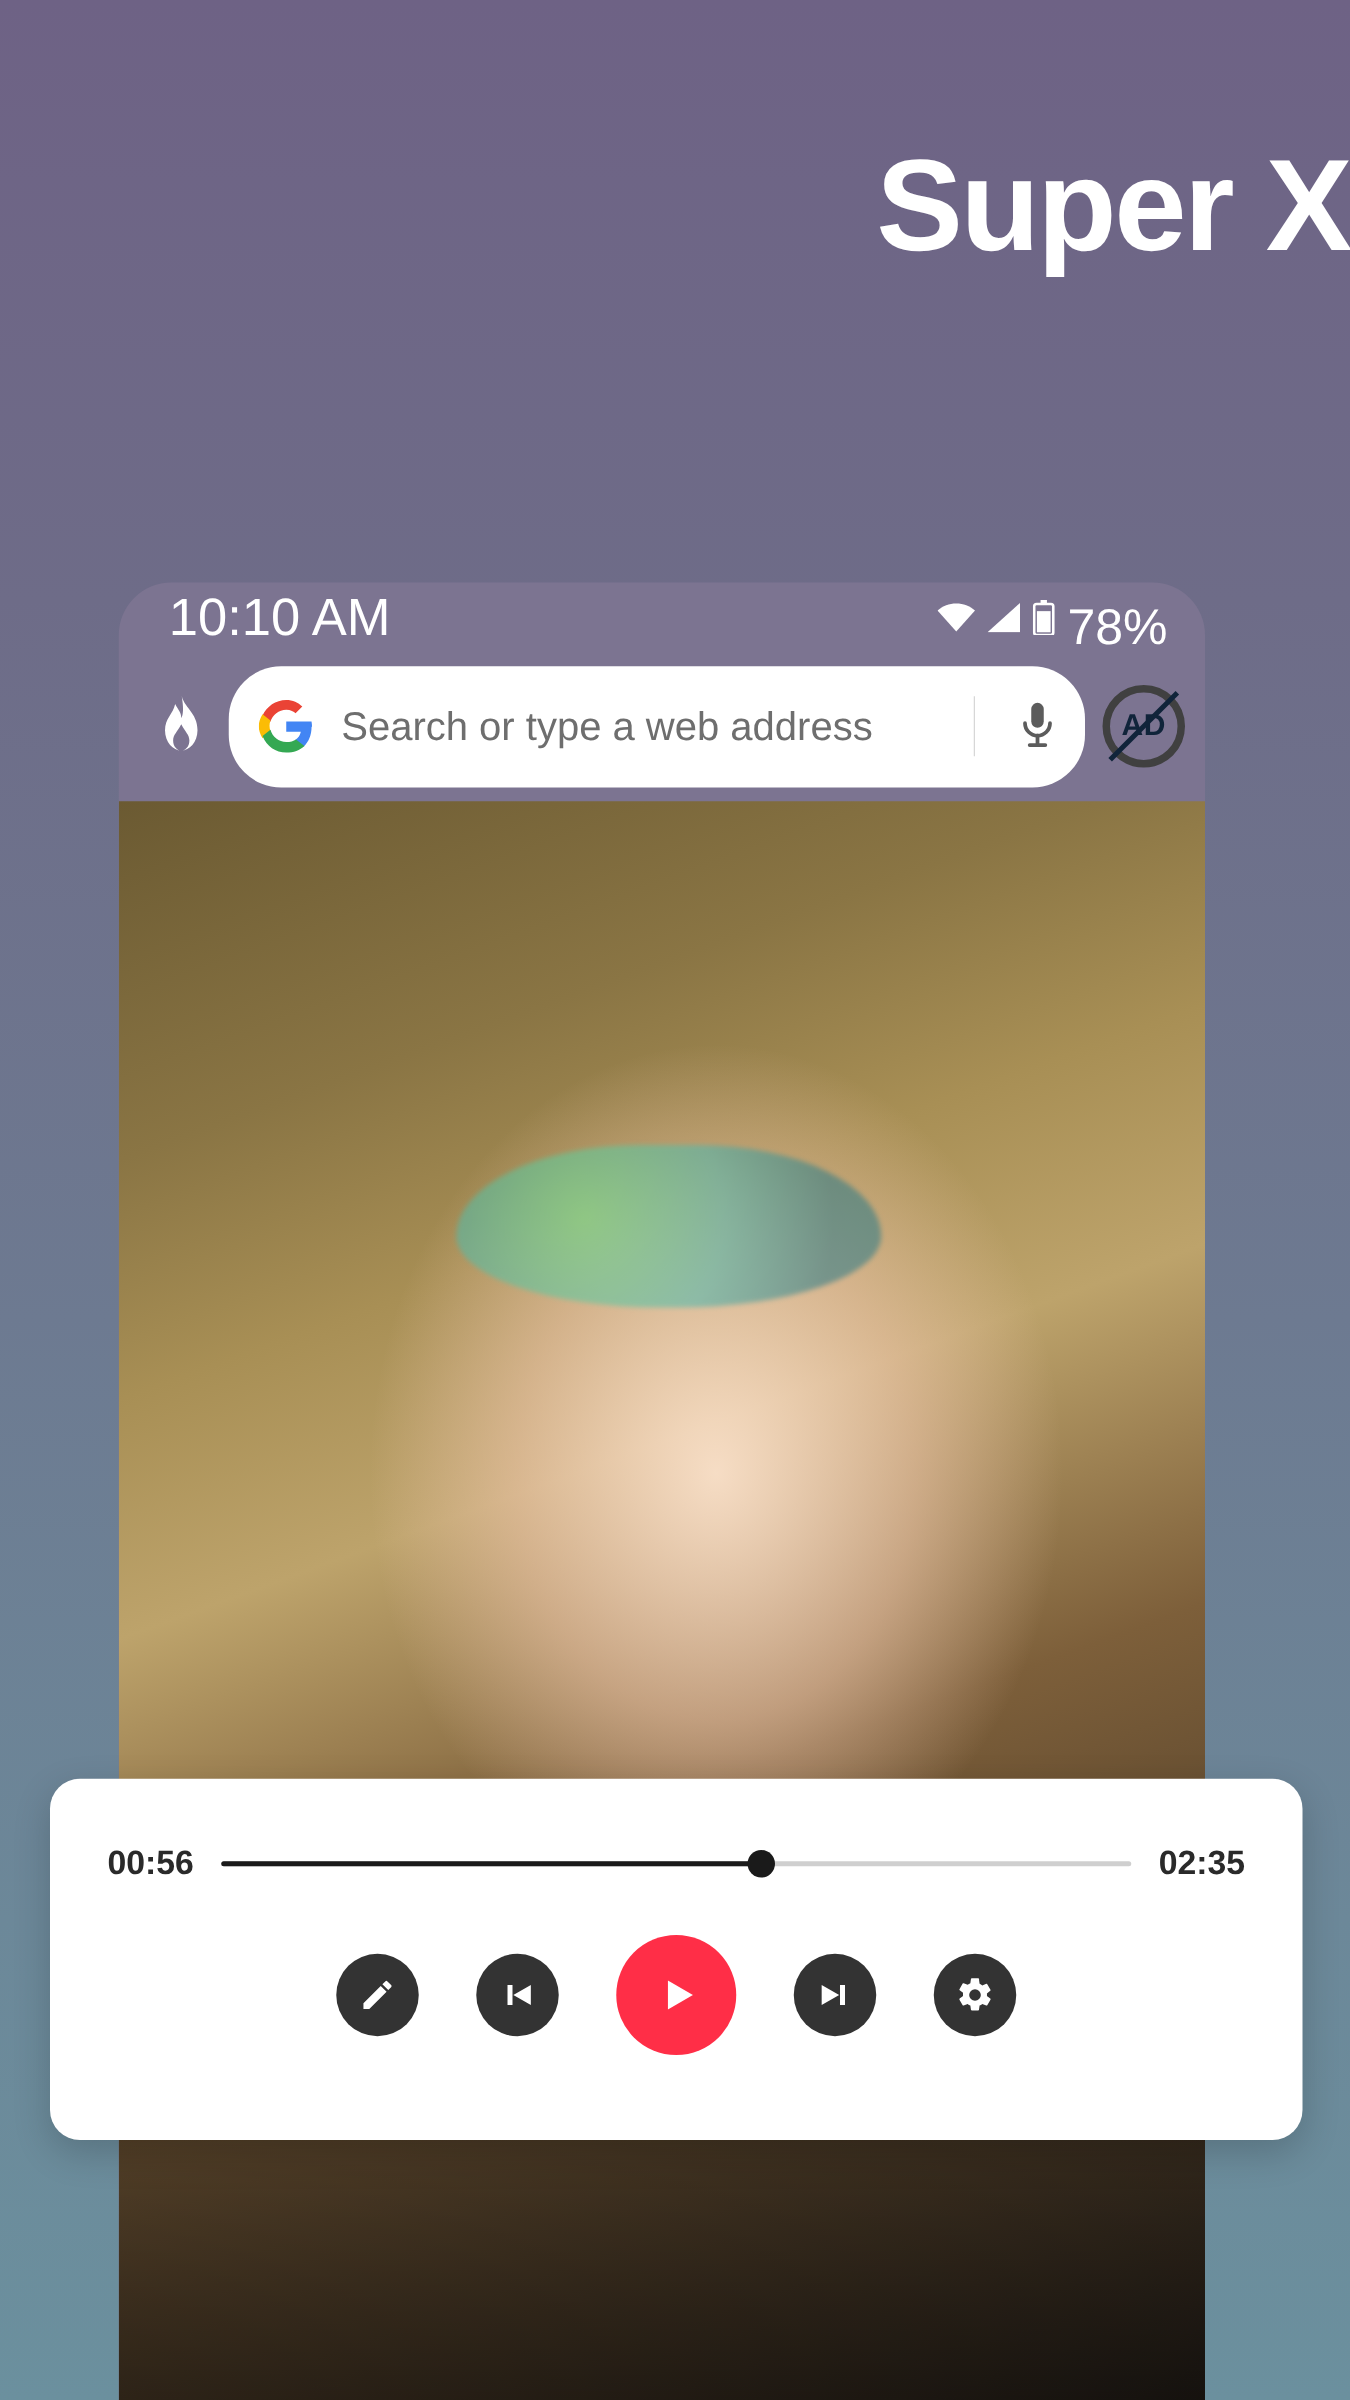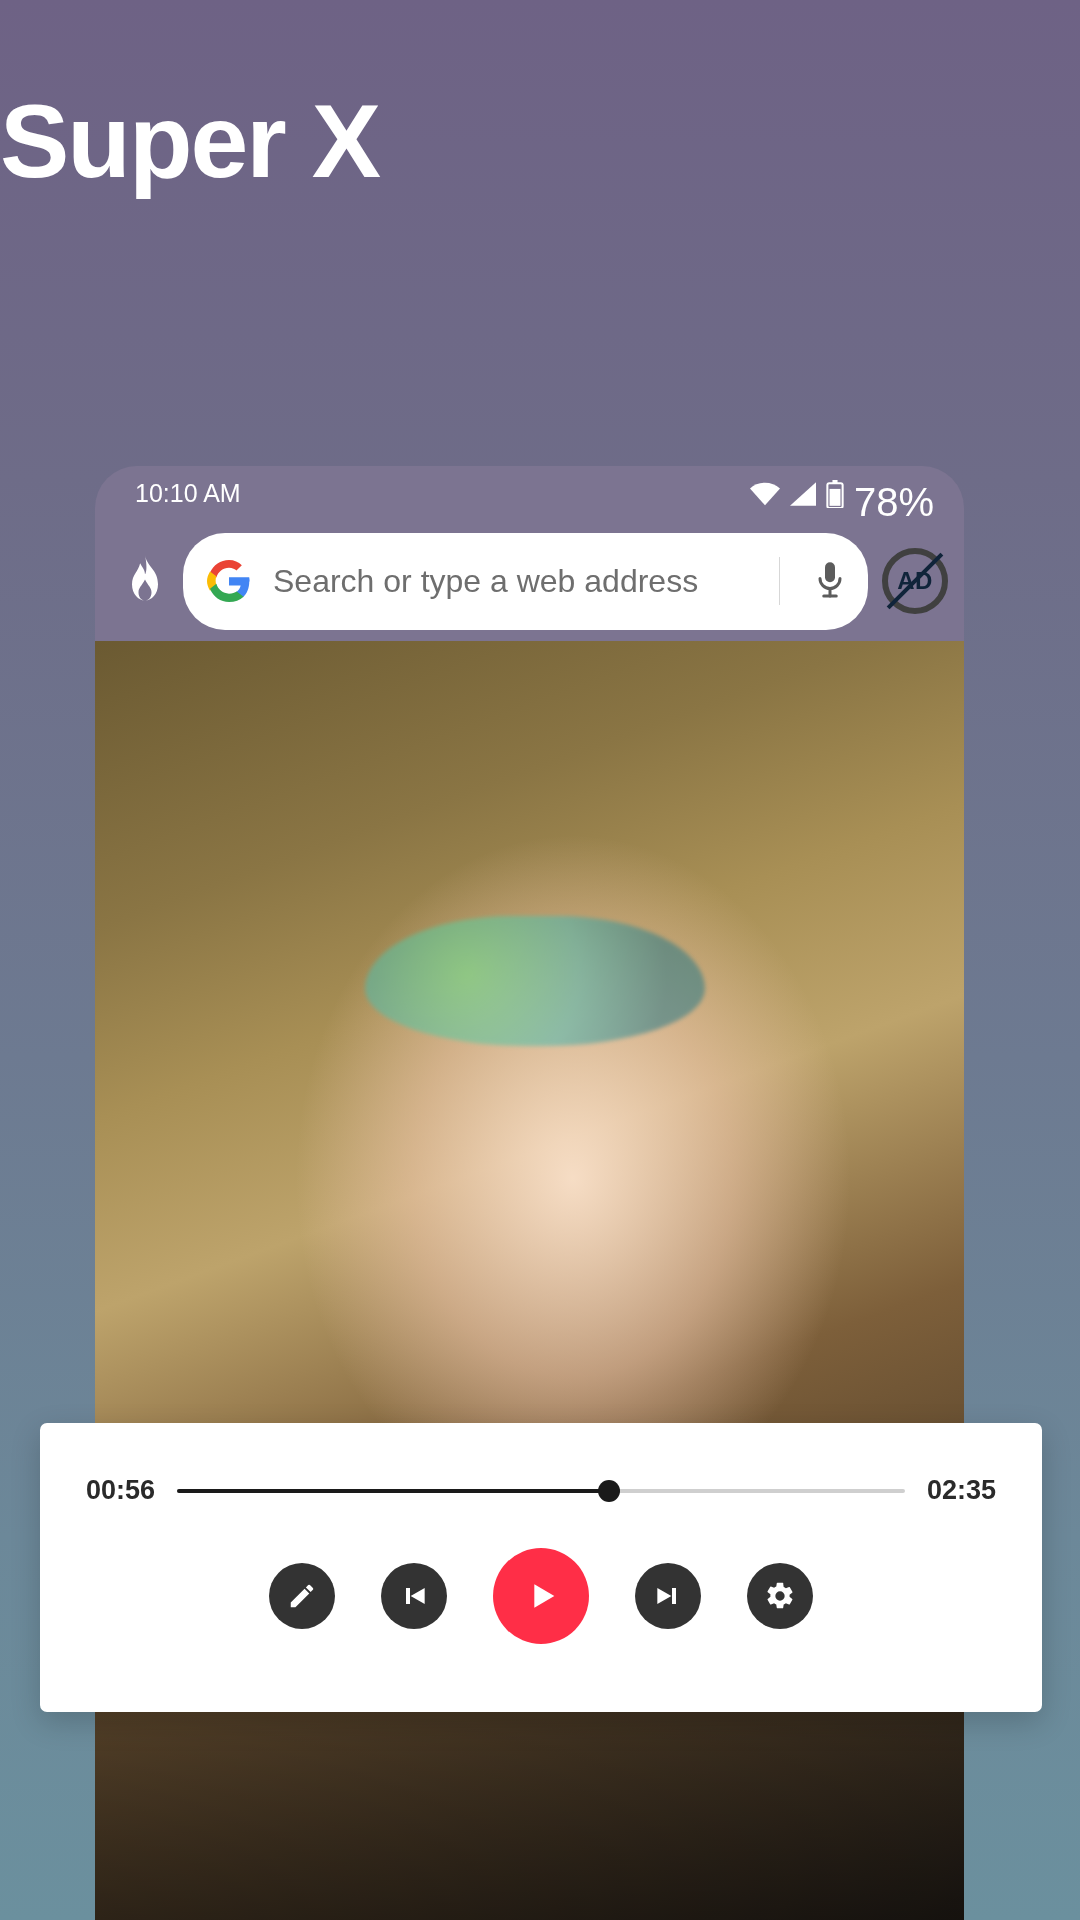--- a/index.html
+++ b/index.html
@@ -5,22 +5,22 @@
 * { margin: 0; padding: 0; box-sizing: border-box; }
 body {
   width: 1080px; height: 1920px;
   font-family: -apple-system, BlinkMacSystemFont, 'Helvetica Neue', Arial, sans-serif;
   background: linear-gradient(180deg, #6e6285 0%, #6e6c88 25%, #6d7a91 55%, #6c8899 80%, #6b909e 100%);
   overflow: hidden;
   position: relative;
 }
 
 .hero {
-  text-align: left;
-  padding-top: 82px;
+  text-align: right;
+  padding-top: 106px;
 }
 .hero h1 {
   color: #fff;
   font-size: 104px;
   font-weight: 800;
   line-height: 1.14;
   letter-spacing: -2px;
 }
 
 .phone {
@@ -34,21 +34,21 @@
 }
 
 .statusbar {
   height: 55px;
   display: flex;
   align-items: center;
   justify-content: space-between;
   padding: 0 30px 0 40px;
   color: #fff;
 }
-.statusbar .time { font-size: 25px; font-weight: 500; }
+.statusbar .time { font-size: 42px; font-weight: 500; }
 .statusbar .right { display: flex; align-items: center; gap: 10px; }
 .statusbar .pct { font-size: 40px; font-weight: 500; margin-top: 17px; }
 .ic { display: inline-flex; }
 
 .browserbar {
   height: 120px;
   display: flex;
   align-items: center;
   padding: 0 16px 0 26px;
   gap: 14px;
@@ -119,21 +119,21 @@
   background: linear-gradient(180deg, rgba(0,0,0,0) 65%, rgba(0,0,0,0.45) 100%);
 }
 
 .player {
   position: absolute;
   left: 40px;
   top: 1423px;
   width: 1002px;
   height: 289px;
   background: #fff;
-  border-radius: 7px;
+  border-radius: 24px;
   box-shadow: 0 10px 30px rgba(0,0,0,0.18);
   padding: 52px 46px 0 46px;
 }
 .progressrow {
   display: flex;
   align-items: center;
   gap: 22px;
 }
 .tlabel { font-size: 27px; color: #2a2a2a; font-weight: 600; }
 .track {

